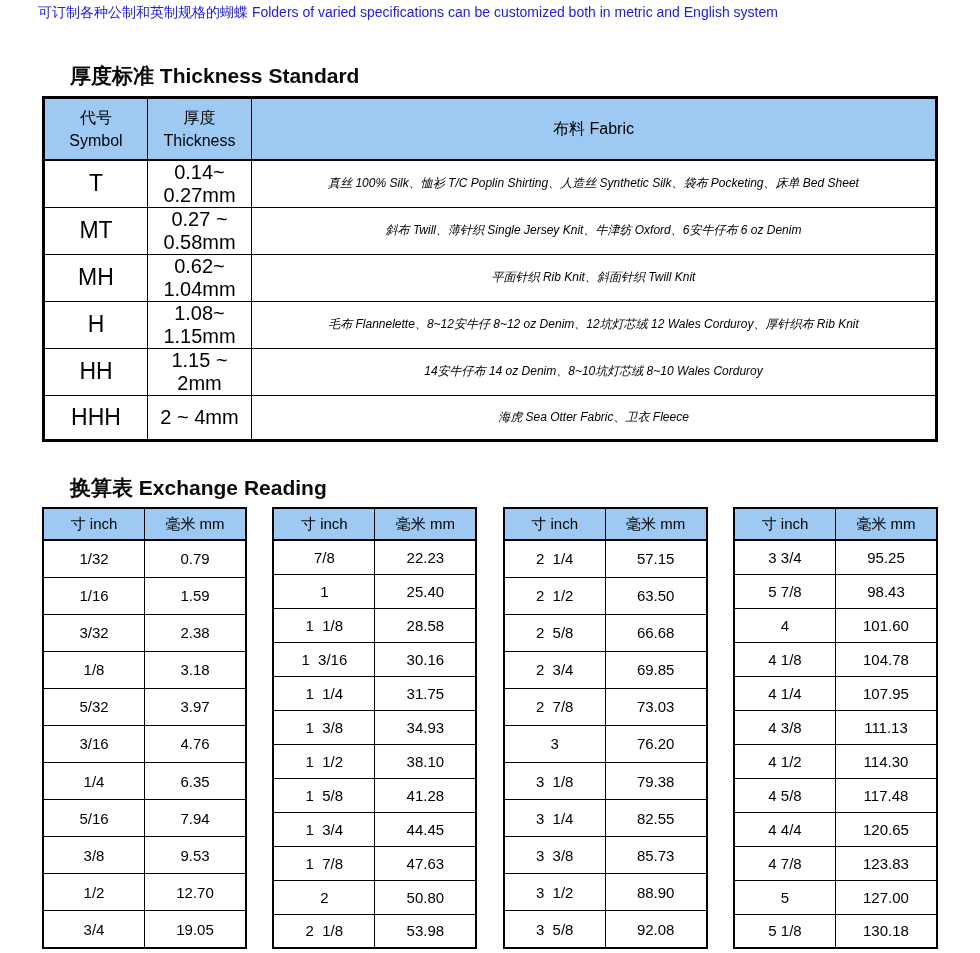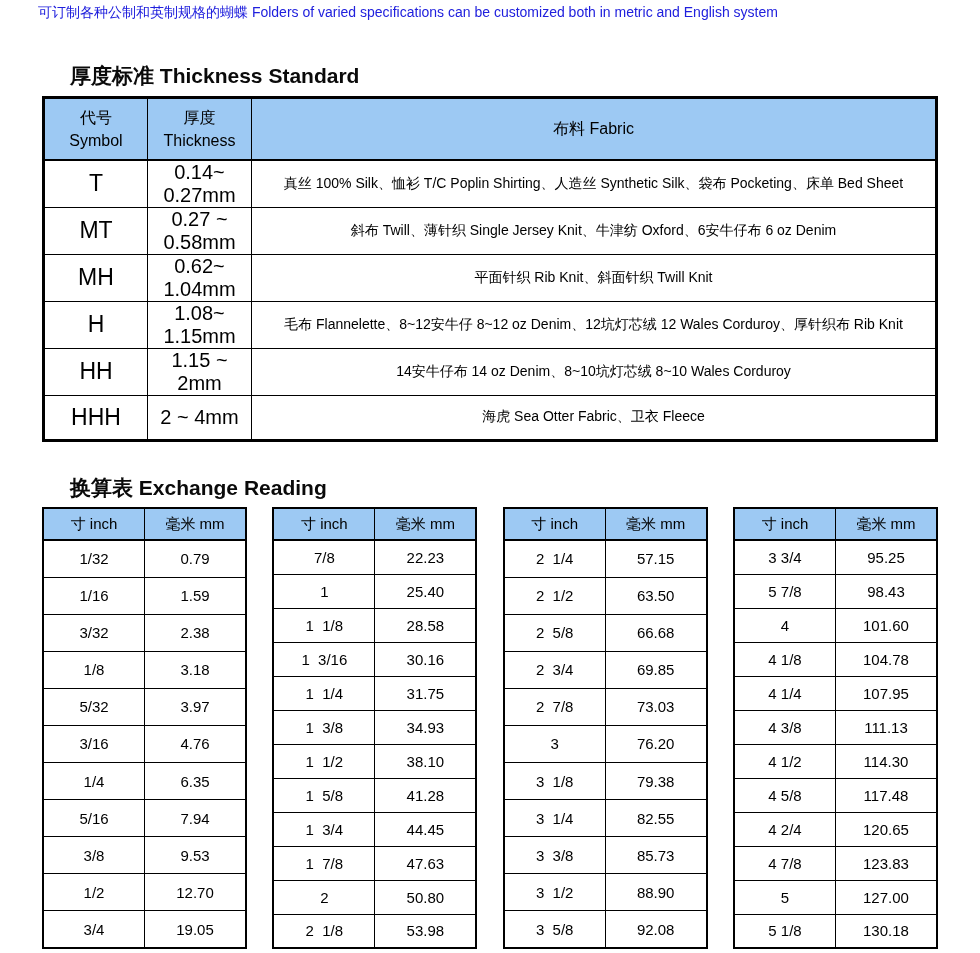--- a/index.html
+++ b/index.html
@@ -51,21 +51,21 @@
   .thk-table thead th {
     background: var(--header-blue, #9dc9f3);
     font-weight: normal;
     font-size: 16px;
     border-bottom: 2px solid #000;
     line-height: 1.45;
   }
   .thk-table tbody tr { height: 45px; }
   .thk-table td:nth-child(1) { font-size: 23px; }
   .thk-table td:nth-child(2) { font-size: 20px; }
-  .thk-table td:nth-child(3) { font-size: 14px; }
+  .thk-table td:nth-child(3) { font-size: 12px; font-style: italic; }
   .col-symbol { width: 104px; }
   .col-thickness { width: 104px; }
 
   
   .ex-wrap {
     position: absolute;
     left: 42px;
     top: 507px;
     width: 896px;
     display: flex;
@@ -362,21 +362,21 @@
         </tr>
         <tr>
           <td>4 1/2</td>
           <td>114.30</td>
         </tr>
         <tr>
           <td>4 5/8</td>
           <td>117.48</td>
         </tr>
         <tr>
-          <td>4 2/4</td>
+          <td>4 4/4</td>
           <td>120.65</td>
         </tr>
         <tr>
           <td>4 7/8</td>
           <td>123.83</td>
         </tr>
         <tr>
           <td>5</td>
           <td>127.00</td>
         </tr>

